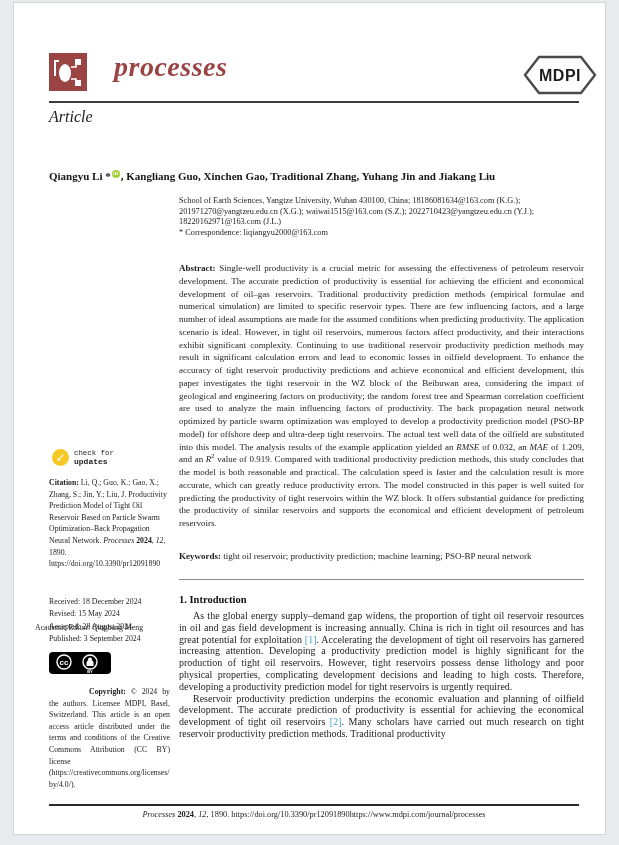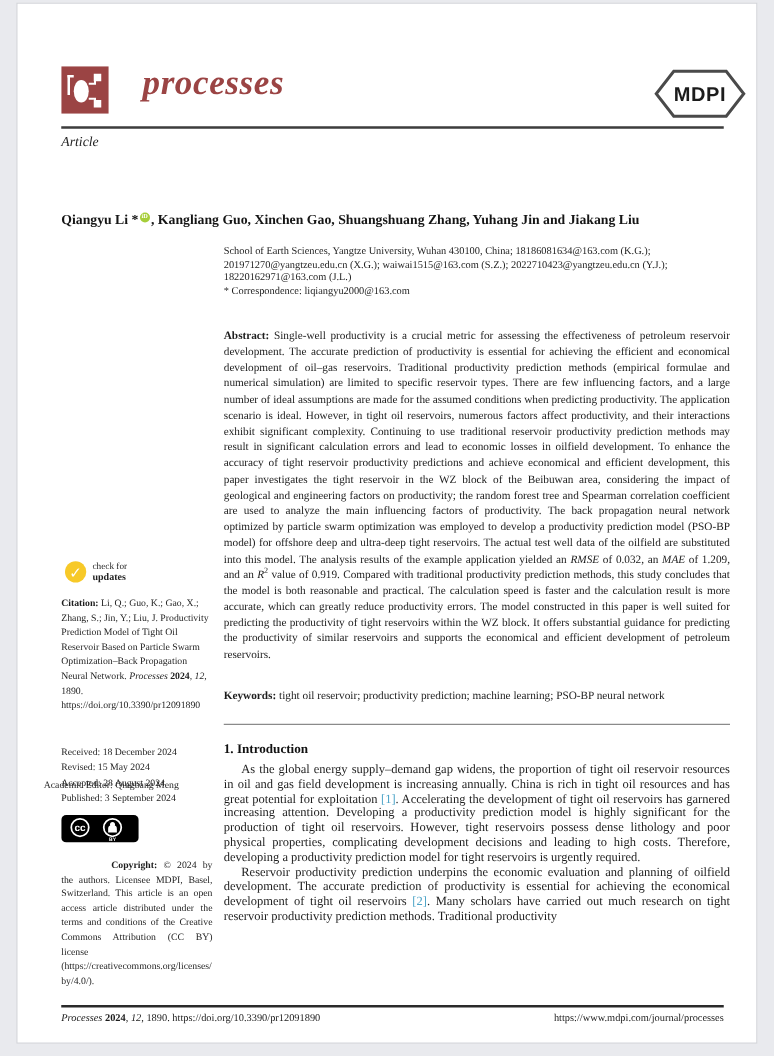--- a/index.html
+++ b/index.html
@@ -23,21 +23,21 @@
   .logo-icon { left:35px; top:50px; width:38px; height:38px; }
   .journal-name {
     left:100px; top:48px;
     font-style:italic; font-weight:700;
     font-size:28px; color:#9b4444; letter-spacing:0.5px;
   }
   .mdpi-logo { left:508px; top:52px; width:76px; height:42px; }
   .header-rule { left:35px; top:98px; width:530px; height:2px; background:#3d3d3d; }
 
   
-  .article-type { left:35px; top:105px; font-style:italic; font-size:11px; color:#222; }
+  .article-type { left:35px; top:105px; font-style:italic; font-size:16px; color:#222; }
   .paper-title {
     left:35px; top:117px; width:542px;
     font-size:18.5px; line-height:23px; font-weight:700; color:#111;
   }
   .authors { left:35px; top:167px; width:542px; font-size:11px; font-weight:700; color:#151515; }
   .orcid {
     display:inline-block; width:8px; height:8px; border-radius:50%;
     background:#a6ce39; vertical-align:super; margin:0 1px; font-size:5px;
     color:#fff; text-align:center; line-height:8px; font-weight:700;
   }
@@ -65,35 +65,35 @@
   .ref-link { color:#4ba3c7; }
 
   
   .updates-badge { left:38px; top:446px; display:flex; align-items:center; gap:5px; cursor:pointer; }
   .updates-circle {
     width:17px; height:17px; border-radius:50%;
     background:#f7c928; color:#fff; font-size:12px; font-weight:700;
     display:flex; align-items:center; justify-content:center;
     font-family:"DejaVu Sans", sans-serif;
   }
-  .updates-text { font-family:Liberation Serif, serif; font-size:7.4px; line-height:8.6px; color:#222; }
+  .updates-text { font-family:Liberation Mono, monospace; font-size:7.4px; line-height:8.6px; color:#222; }
   .updates-text .u2 { font-weight:700; font-size:8px; }
 
   .citation { left:35px; top:474px; width:120px; font-size:7.8px; line-height:11.6px; color:#1d1d1d; overflow-wrap:anywhere; }
   .citation .lbl { font-weight:700; }
   .academic-editor { left:21px; top:572px; width:120px; font-size:7.8px; color:#1d1d1d;margin-top:48px; }
   .dates { left:35px; top:593px; width:120px; font-size:7.8px; line-height:12.4px; color:#1d1d1d; }
 
   .cc-badge { left:35px; top:649px; }
   .copyright { left:35px; top:683px; width:121px; font-size:7.8px; line-height:11.6px; text-align:justify; color:#1d1d1d; overflow-wrap:anywhere; }
   .copyright .lbl { font-weight:700;padding-left:40px; }
 
   
   .footer-rule { left:35px; top:801px; width:530px; height:1.5px; background:#2a2a2a; }
-  .footer { left:35px; top:807px; width:530px; display:flex; justify-content:space-between; font-size:8.3px; color:#1d1d1d; }
+  .footer { left:35px; top:807px; width:530px; display:flex; justify-content:center; font-size:8.3px; color:#1d1d1d; }
 </style>
 </head>
 <body>
 
 <div class="page">
 
   <svg class="abs logo-icon" viewBox="0 0 38 38">
     <rect x="0" y="0" width="38" height="38" fill="#9b4444"></rect>
     <rect x="5" y="7" width="5" height="2" fill="#ffffff"></rect>
     <rect x="5" y="7" width="2" height="16" fill="#ffffff"></rect>
@@ -103,21 +103,21 @@
     <rect x="26" y="27" width="6" height="6" fill="#ffffff"></rect>
   </svg>
   <div class="abs journal-name">processes</div>
   <svg class="abs mdpi-logo" viewBox="0 0 76 42">
     <polygon points="17,2 59,2 73,20 59,38 17,38 3,20" fill="#ffffff" stroke="#4a4a4a" stroke-width="2.4"></polygon>
     <text x="38" y="26" text-anchor="middle" font-family="Liberation Sans, sans-serif" font-size="16" font-weight="bold" fill="#1c1c1c" letter-spacing="0.5">MDPI</text>
   </svg>
   <div class="abs header-rule"></div>
 
   <div class="abs article-type">Article</div>
-  <div class="abs authors"><span>Qiangyu Li *</span><span class="orcid">iD</span><span>, Kangliang Guo, Xinchen Gao, Shuangshuang Zhang, Yuhang Jin and Jiakang Liu</span></div>
+  <div class="abs authors"><span>Qiangyu Li *</span><span class="orcid">iD</span><span>, Kangliang Guo, Xinchen Gao, Traditional Zhang, Yuhang Jin and Jiakang Liu</span></div>
 
   <div class="abs affiliation">
     <p>School of Earth Sciences, Yangtze University, Wuhan 430100, China; 18186081634@163.com (K.G.); 201971270@yangtzeu.edu.cn (X.G.); waiwai1515@163.com (S.Z.); 2022710423@yangtzeu.edu.cn (Y.J.); 18220162971@163.com (J.L.)</p>
     <p>*  Correspondence: liqiangyu2000@163.com</p>
   </div>
 
   <div class="abs abstract"><span class="lbl">Abstract: </span><span>Single-well productivity is a crucial metric for assessing the effectiveness of petroleum reservoir development. The accurate prediction of productivity is essential for achieving the efficient and economical development of oil–gas reservoirs. Traditional productivity prediction methods (empirical formulae and numerical simulation) are limited to specific reservoir types. There are few influencing factors, and a large number of ideal assumptions are made for the assumed conditions when predicting productivity. The application scenario is ideal. However, in tight oil reservoirs, numerous factors affect productivity, and their interactions exhibit significant complexity. Continuing to use traditional reservoir productivity prediction methods may result in significant calculation errors and lead to economic losses in oilfield development. To enhance the accuracy of tight reservoir productivity predictions and achieve economical and efficient development, this paper investigates the tight reservoir in the WZ block of the Beibuwan area, considering the impact of geological and engineering factors on productivity; the random forest tree and Spearman correlation coefficient are used to analyze the main influencing factors of productivity. The back propagation neural network optimized by particle swarm optimization was employed to develop a productivity prediction model (PSO-BP model) for offshore deep and ultra-deep tight reservoirs. The actual test well data of the oilfield are substituted into this model. The analysis results of the example application yielded an </span><span class="italic">RMSE</span><span> of 0.032, an </span><span class="italic">MAE</span><span> of 1.209, and an </span><span class="italic">R</span><sup>2</sup><span> value of 0.919. Compared with traditional productivity prediction methods, this study concludes that the model is both reasonable and practical. The calculation speed is faster and the calculation result is more accurate, which can greatly reduce productivity errors. The model constructed in this paper is well suited for predicting the productivity of tight reservoirs within the WZ block. It offers substantial guidance for predicting the productivity of similar reservoirs and supports the economical and efficient development of petroleum reservoirs.</span></div>
 
   <div class="abs keywords"><span class="lbl">Keywords: </span><span>tight oil reservoir; productivity prediction; machine learning; PSO-BP neural network</span></div>
   <div class="abs kw-rule"></div>

